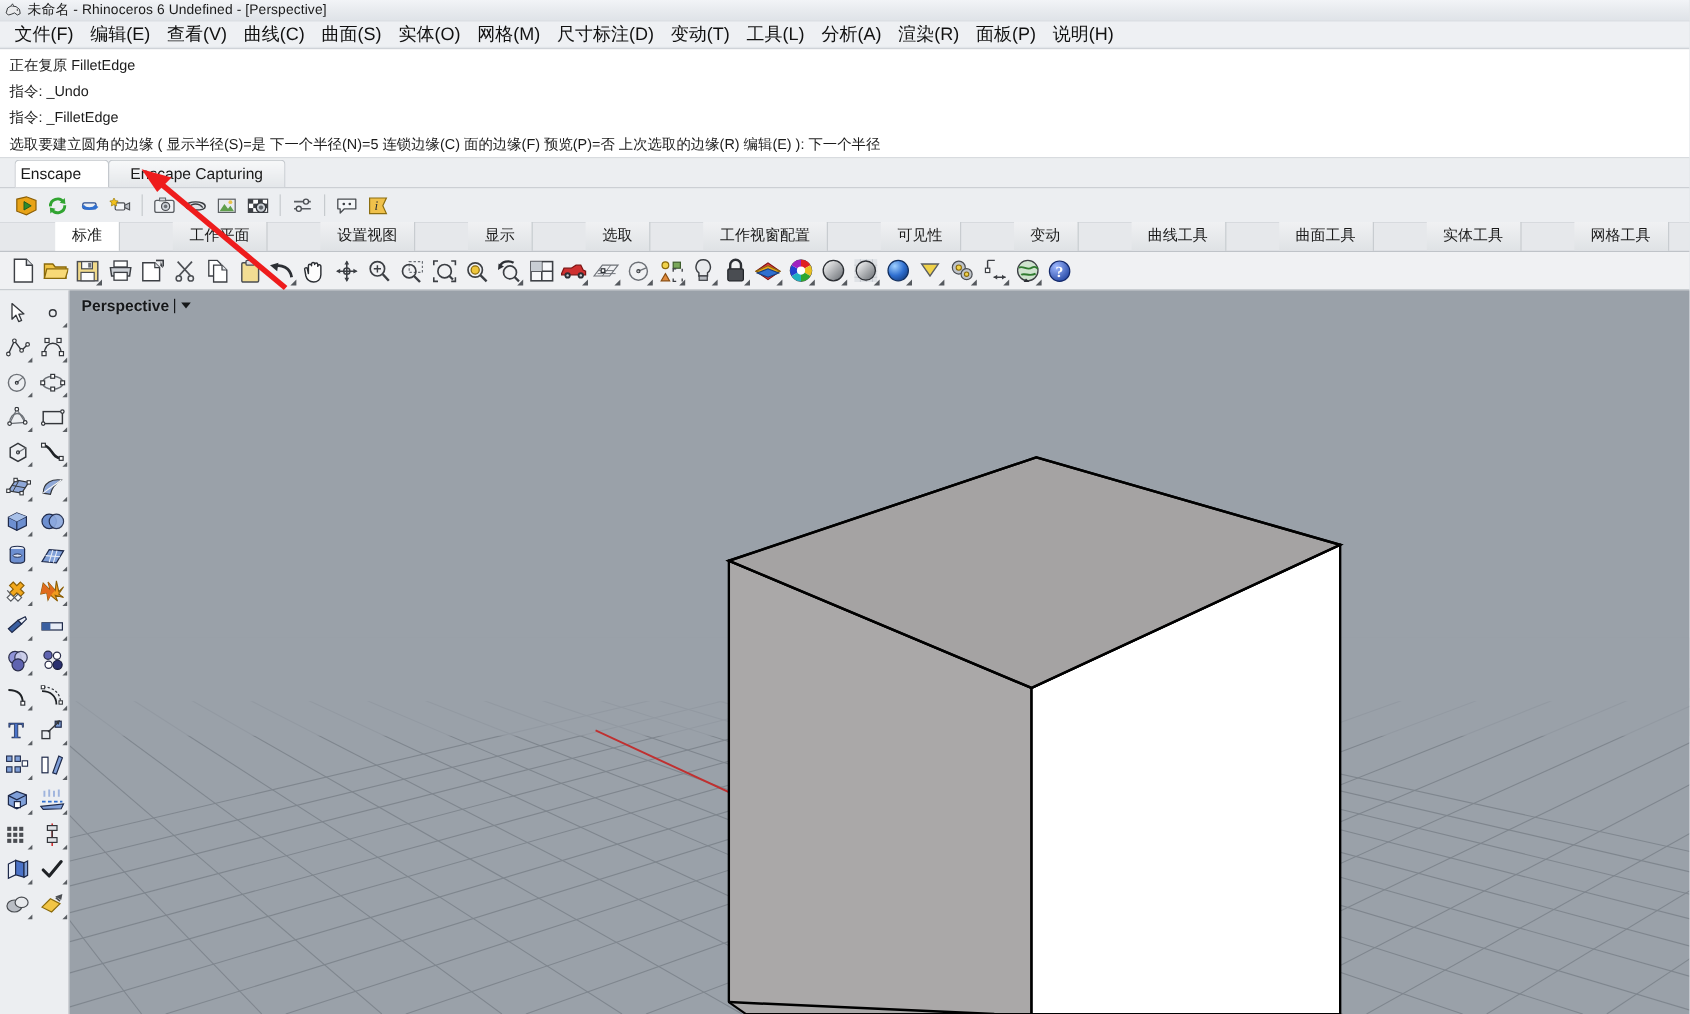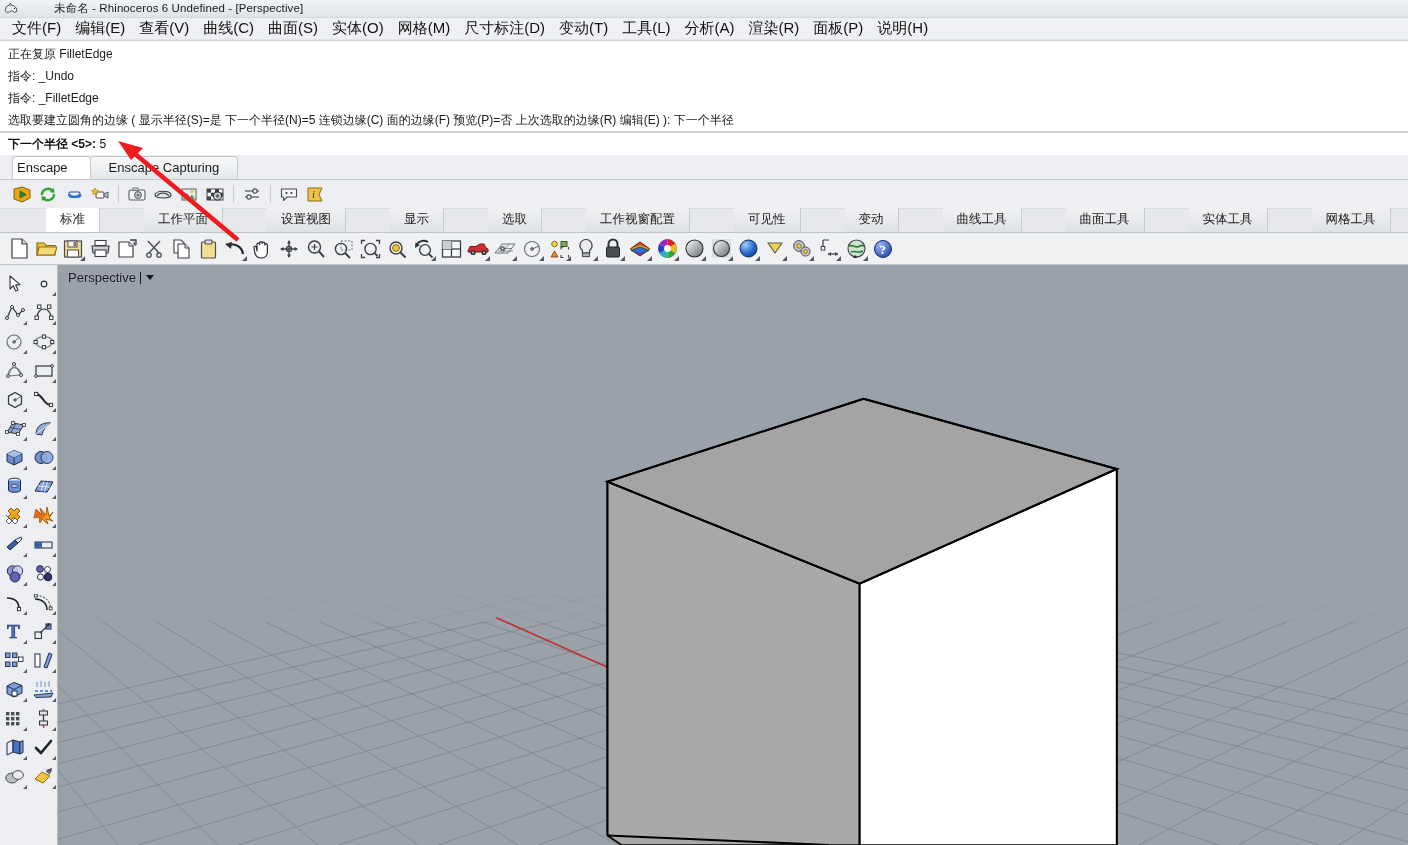--- a/index.html
+++ b/index.html
@@ -18,21 +18,20 @@
   }
 
   
   .titlebar {
     height: 17px;
     background: linear-gradient(to bottom, #f2f4f7 0%, #e7eaee 55%, #dfe3e8 100%);
     display: flex; align-items: center;
     padding-left: 4px;
     border-bottom: 1px solid #d5d9de;
     flex: 0 0 auto;
-    gap: 31px;
   }
   .rhino-logo {
     width: 14px; height: 14px;
     margin-right: 5px;
     flex: 0 0 auto;
   }
   .title-text {
     font-size: 11.5px;
     color: #1a1a1a;
     white-space: nowrap;
@@ -205,21 +204,21 @@
 
   
   .viewport {
     flex: 1 1 auto;
     position: relative;
     background: #9aa1a9;
     overflow: hidden;
   }
   .vp-title {
     position: absolute; top: 5px; left: 10px;
-    font-size: 13px; font-weight: normal;
+    font-size: 13px; font-weight: bold;
     color: #16181a;
     z-index: 8;
     display: flex; align-items: center; gap: 4px;
     text-shadow: 0 0 2px rgba(255,255,255,0.35);
   }
   .vp-caret {
     width: 0; height: 0;
     border-left: 4px solid transparent;
     border-right: 4px solid transparent;
     border-top: 5px solid #16181a;
@@ -263,23 +262,20 @@
     <div class="menu-item">渲染(R)</div>
     <div class="menu-item">面板(P)</div>
     <div class="menu-item">说明(H)</div>
   </div>
 
   <div class="cmd-area">
     <div class="cmd-line">正在复原 FilletEdge</div>
     <div class="cmd-line">指令: _Undo</div>
     <div class="cmd-line">指令: _FilletEdge</div>
     <div class="cmd-line">选取要建立圆角的边缘 ( 显示半径(S)=是  下一个半径(N)=5  连锁边缘(C)  面的边缘(F)  预览(P)=否  上次选取的边缘(R)  编辑(E) ): 下一个半径</div>
-  </div>
-  <div class="cmd-input-row">
-    <span class="prompt-label">下一个半径 &lt;</span><span class="prompt-default">5</span><span class="prompt-label">&gt;: </span><span>5</span>
   </div>
 
   <div class="plugin-tabs">
     <div class="ptab active">Enscape</div>
     <div class="ptab">Enscape Capturing</div>
   </div>
 
   <div class="plugin-iconbar">
     <div class="pic">
       <svg width="20" height="19" viewBox="0 0 20 19">

